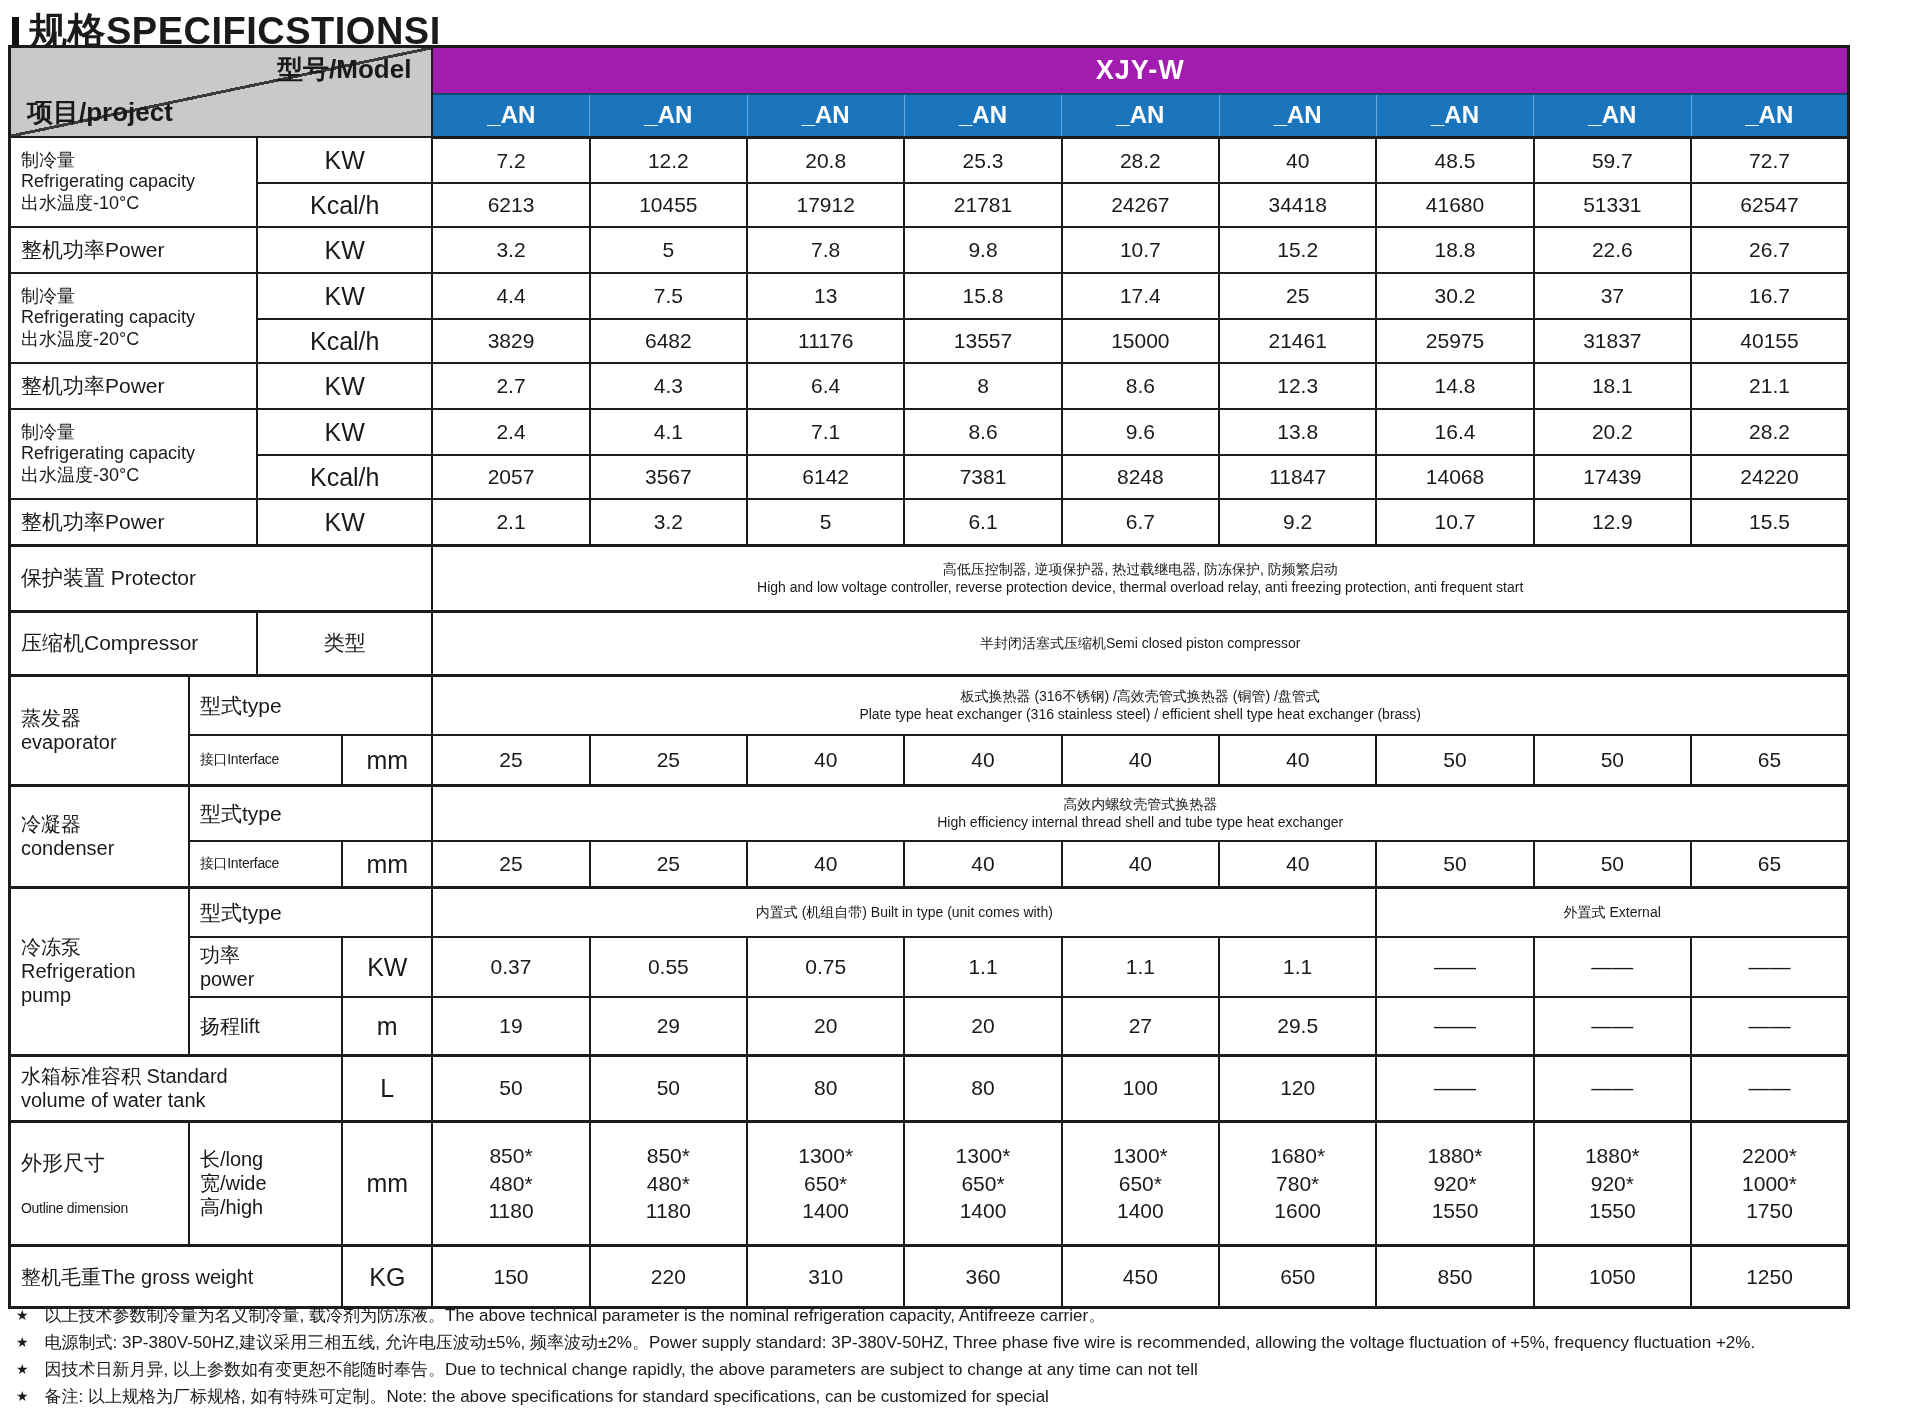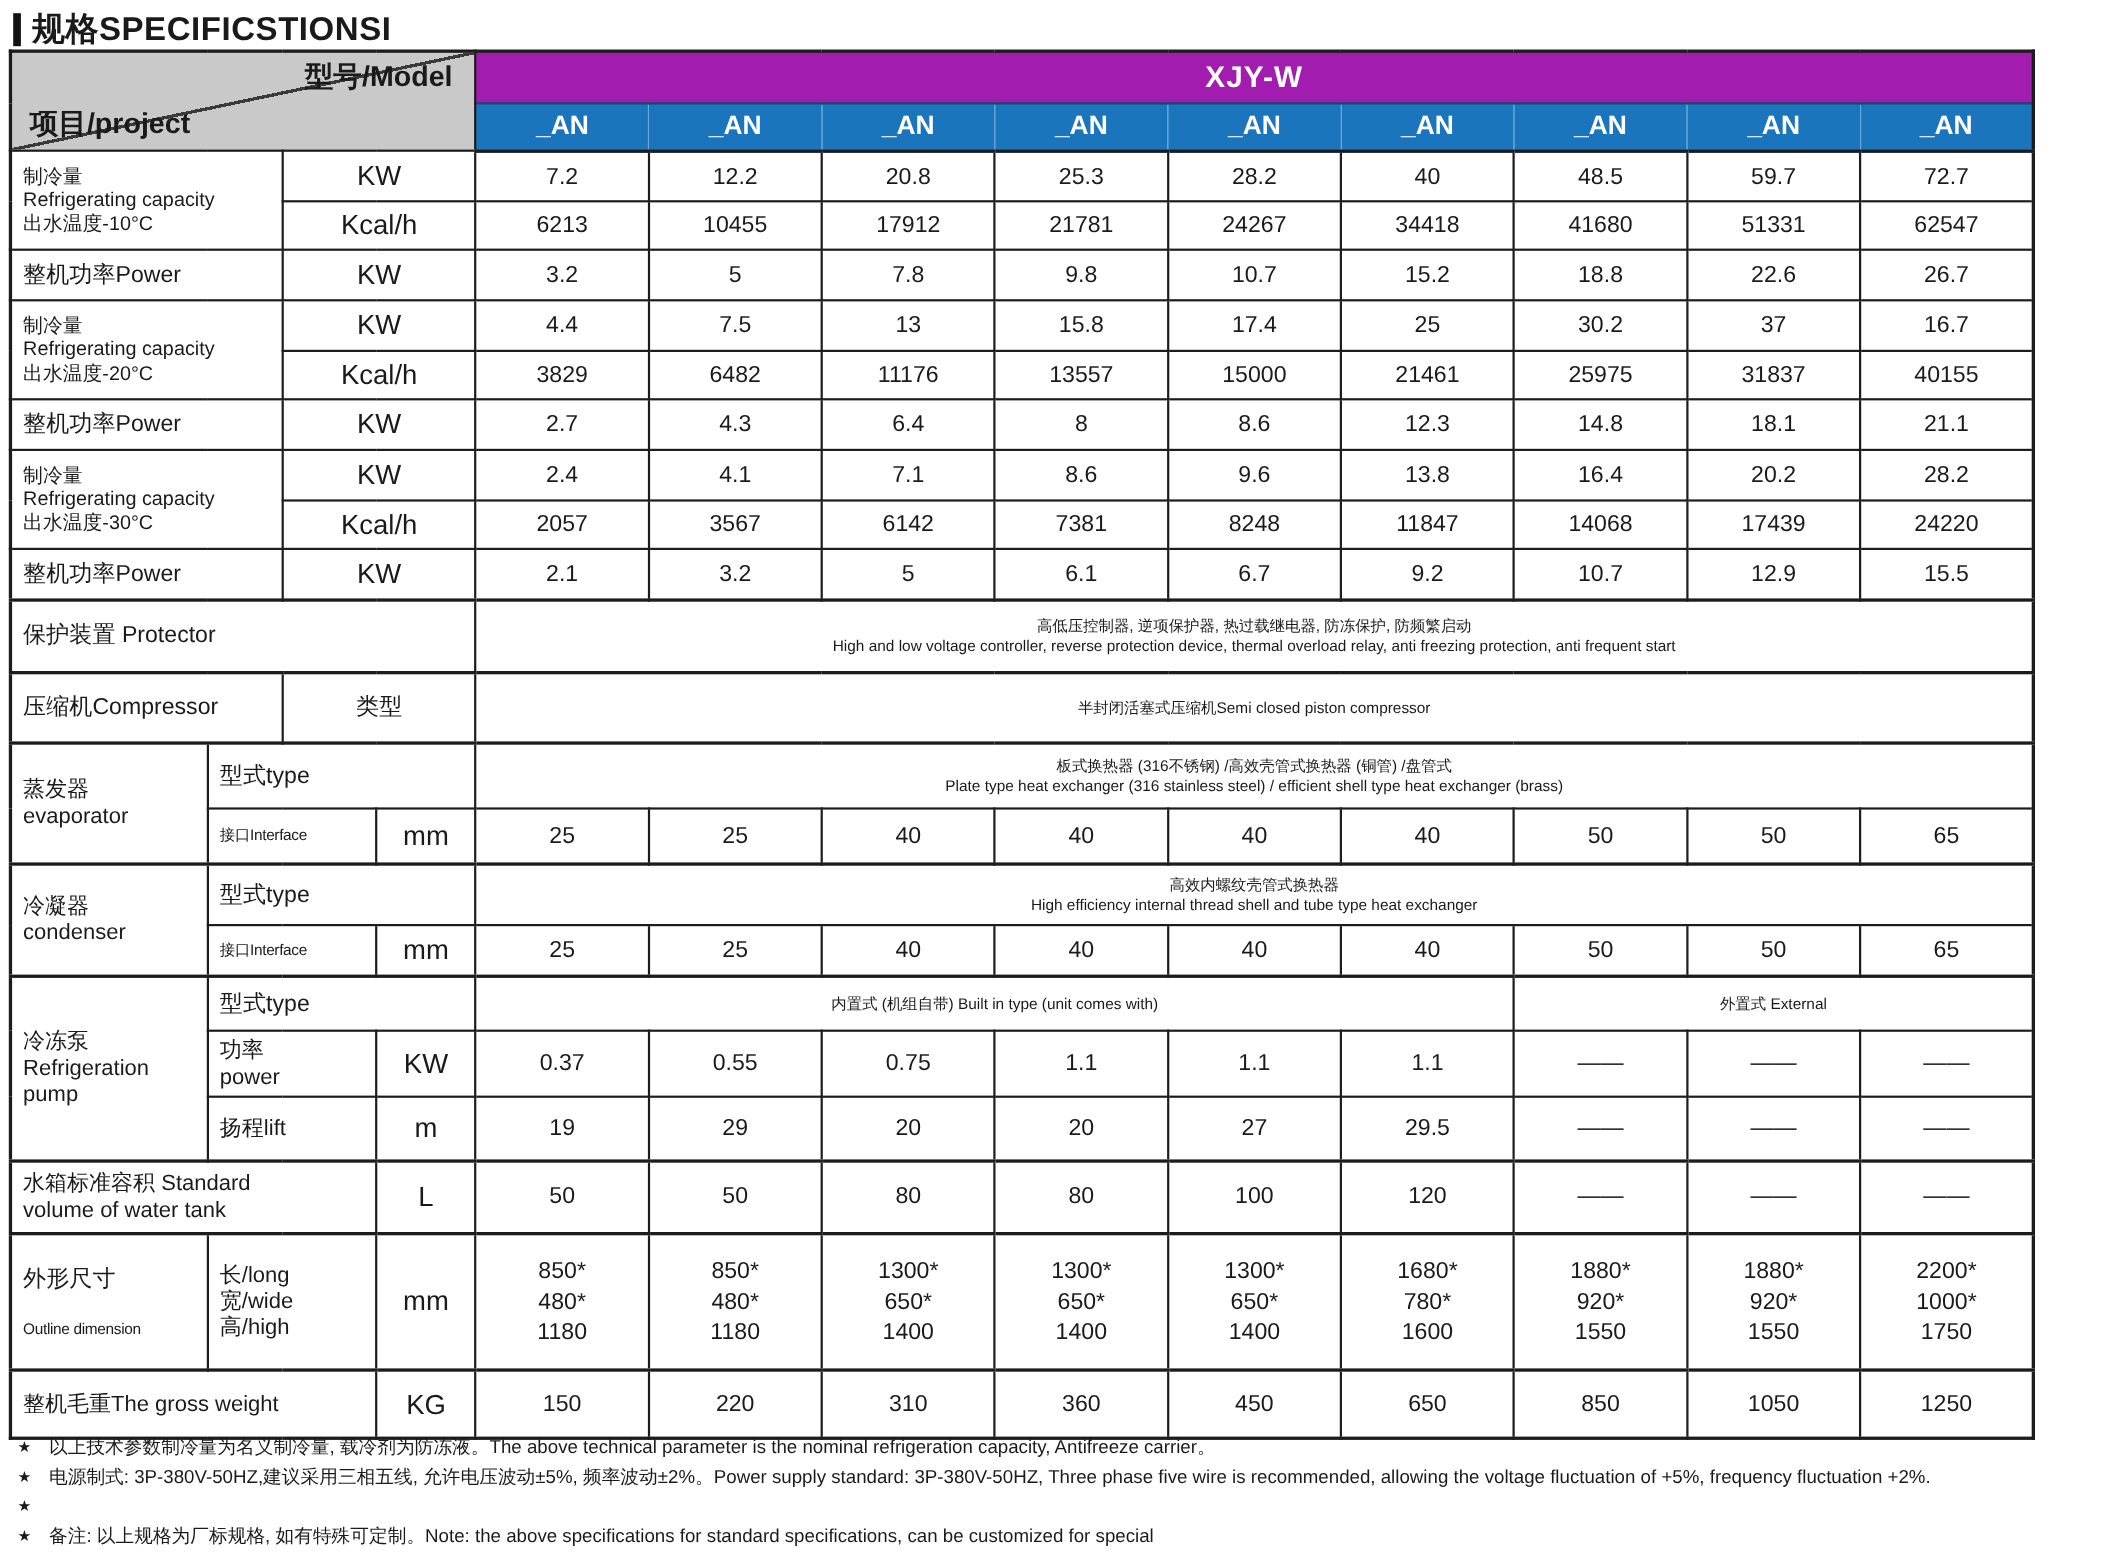--- a/index.html
+++ b/index.html
@@ -2,21 +2,21 @@
 <html><head>
 <meta charset="utf-8">
 <style>
   html,body{margin:0;padding:0;}
   body{
     width:1919px;height:1417px;position:relative;background:#ffffff;
     font-family:"Liberation Sans","DejaVu Sans",sans-serif;color:#1a1a1a;
   }
   .title-bar{position:absolute;top:6px;left:12px;display:flex;align-items:center;gap:10px;}
   .title-mark{width:7px;height:30px;background:#111;}
-  .title-text{font-size:30px;font-weight:bold;letter-spacing:.5px;}
+  .title-text{font-size:38px;font-weight:bold;letter-spacing:.5px;}
 
   table.spec{
     position:absolute;top:45px;left:8px;width:1842px;
     border-collapse:collapse;table-layout:fixed;border:3px solid #1c1c1c;
   }
   td{border:2px solid #1c1c1c;text-align:center;vertical-align:middle;padding:2px 4px;font-size:21px;line-height:1.2;}
   tr.sec > td{border-top:3px solid #1c1c1c;}
 
   .brand{background:#a21caf;color:#fff;font-size:27px;font-weight:bold;letter-spacing:1px;border-bottom:2px solid #14496e;}
   .model-cell{background:#1b75bd;color:#fff;font-weight:bold;font-size:24px;
@@ -366,18 +366,19 @@
   <div class="note">
     <span class="star">★</span>
     <span>以上技术参数制冷量为名义制冷量, 载冷剂为防冻液。The above technical parameter is the nominal refrigeration capacity, Antifreeze carrier。</span>
   </div>
   <div class="note">
     <span class="star">★</span>
     <span>电源制式: 3P-380V-50HZ,建议采用三相五线, 允许电压波动±5%, 频率波动±2%。Power supply standard: 3P-380V-50HZ, Three phase five wire is recommended, allowing the voltage fluctuation of +5%, frequency fluctuation +2%.</span>
   </div>
   <div class="note">
     <span class="star">★</span>
+    <span>因技术日新月异, 以上参数如有变更恕不能随时奉告。Due to technical change rapidly, the above parameters are subject to change at any time can not tell</span>
   </div>
   <div class="note">
     <span class="star">★</span>
     <span>备注: 以上规格为厂标规格, 如有特殊可定制。Note: the above specifications for standard specifications, can be customized for special</span>
   </div>
 </div>
 
 </body></html>

